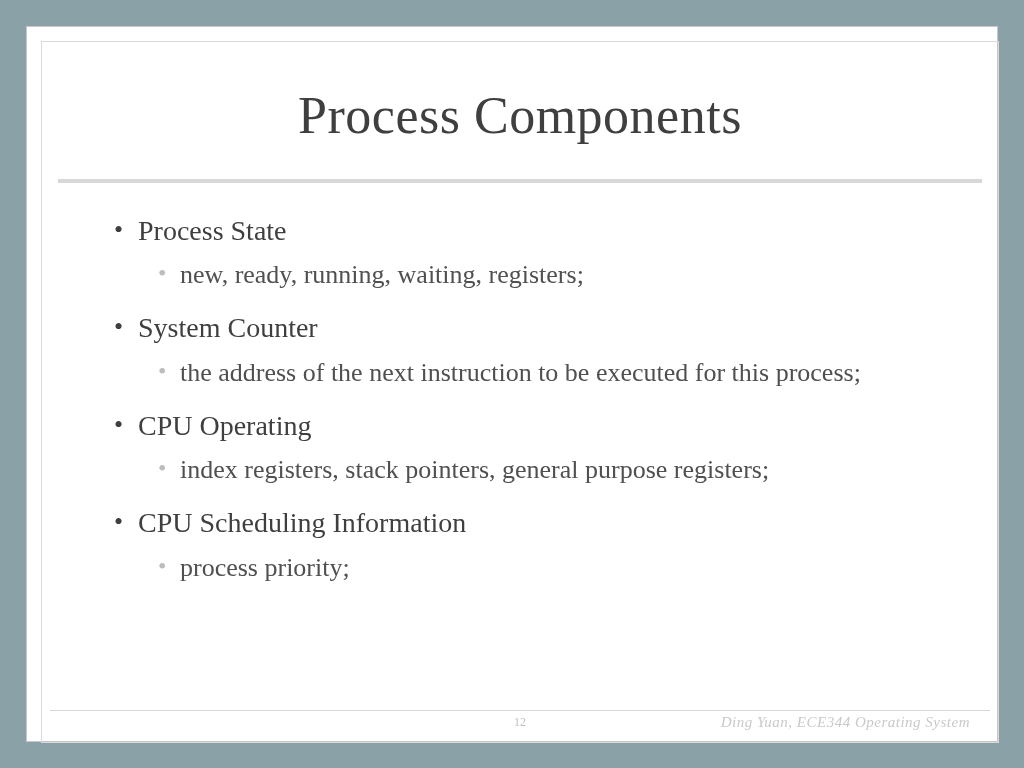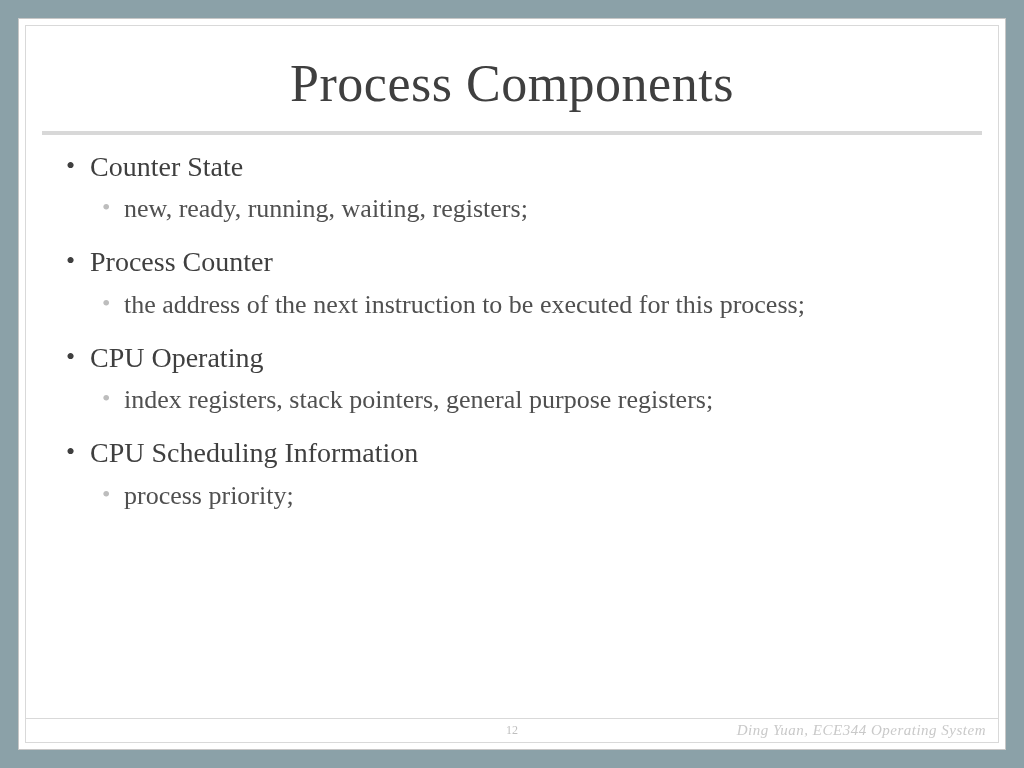--- a/index.html
+++ b/index.html
@@ -1,15 +1,15 @@
 <!DOCTYPE html>
 <html><head>
 <meta charset="utf-8">
 <style>
-  * { margin: 0; padding: 0; box-sizing: border-box; }
+  * { margin: 8px; padding: 0; box-sizing: border-box; }
   html, body { width: 1024px; height: 768px; overflow: hidden; }
   body {
     background: #8ba1a8;
     font-family: "Palatino Linotype", "Book Antiqua", Palatino, Georgia, serif;
     color: #3b3b3b;
   }
   .slide {
     position: absolute;
     top: 18px; left: 18px; right: 18px; bottom: 18px;
     background: #ffffff;
@@ -111,27 +111,27 @@
 
 <div class="slide">
   <div class="inner">
     <div class="title-wrap">
       <h1 class="title">Process Components</h1>
     </div>
     <div class="divider"></div>
     <div class="content">
       <ul class="top">
         <li>
-          <div class="l1">Counter State</div>
+          <div class="l1">Process State</div>
           <ul class="sub">
             <li>new, ready, running, waiting, registers;</li>
           </ul>
         </li>
         <li>
-          <div class="l1">Process Counter</div>
+          <div class="l1">System Counter</div>
           <ul class="sub">
             <li>the address of the next instruction to be executed for this process;</li>
           </ul>
         </li>
         <li>
           <div class="l1">CPU Operating</div>
           <ul class="sub">
             <li>index registers, stack pointers, general purpose registers;</li>
           </ul>
         </li>

